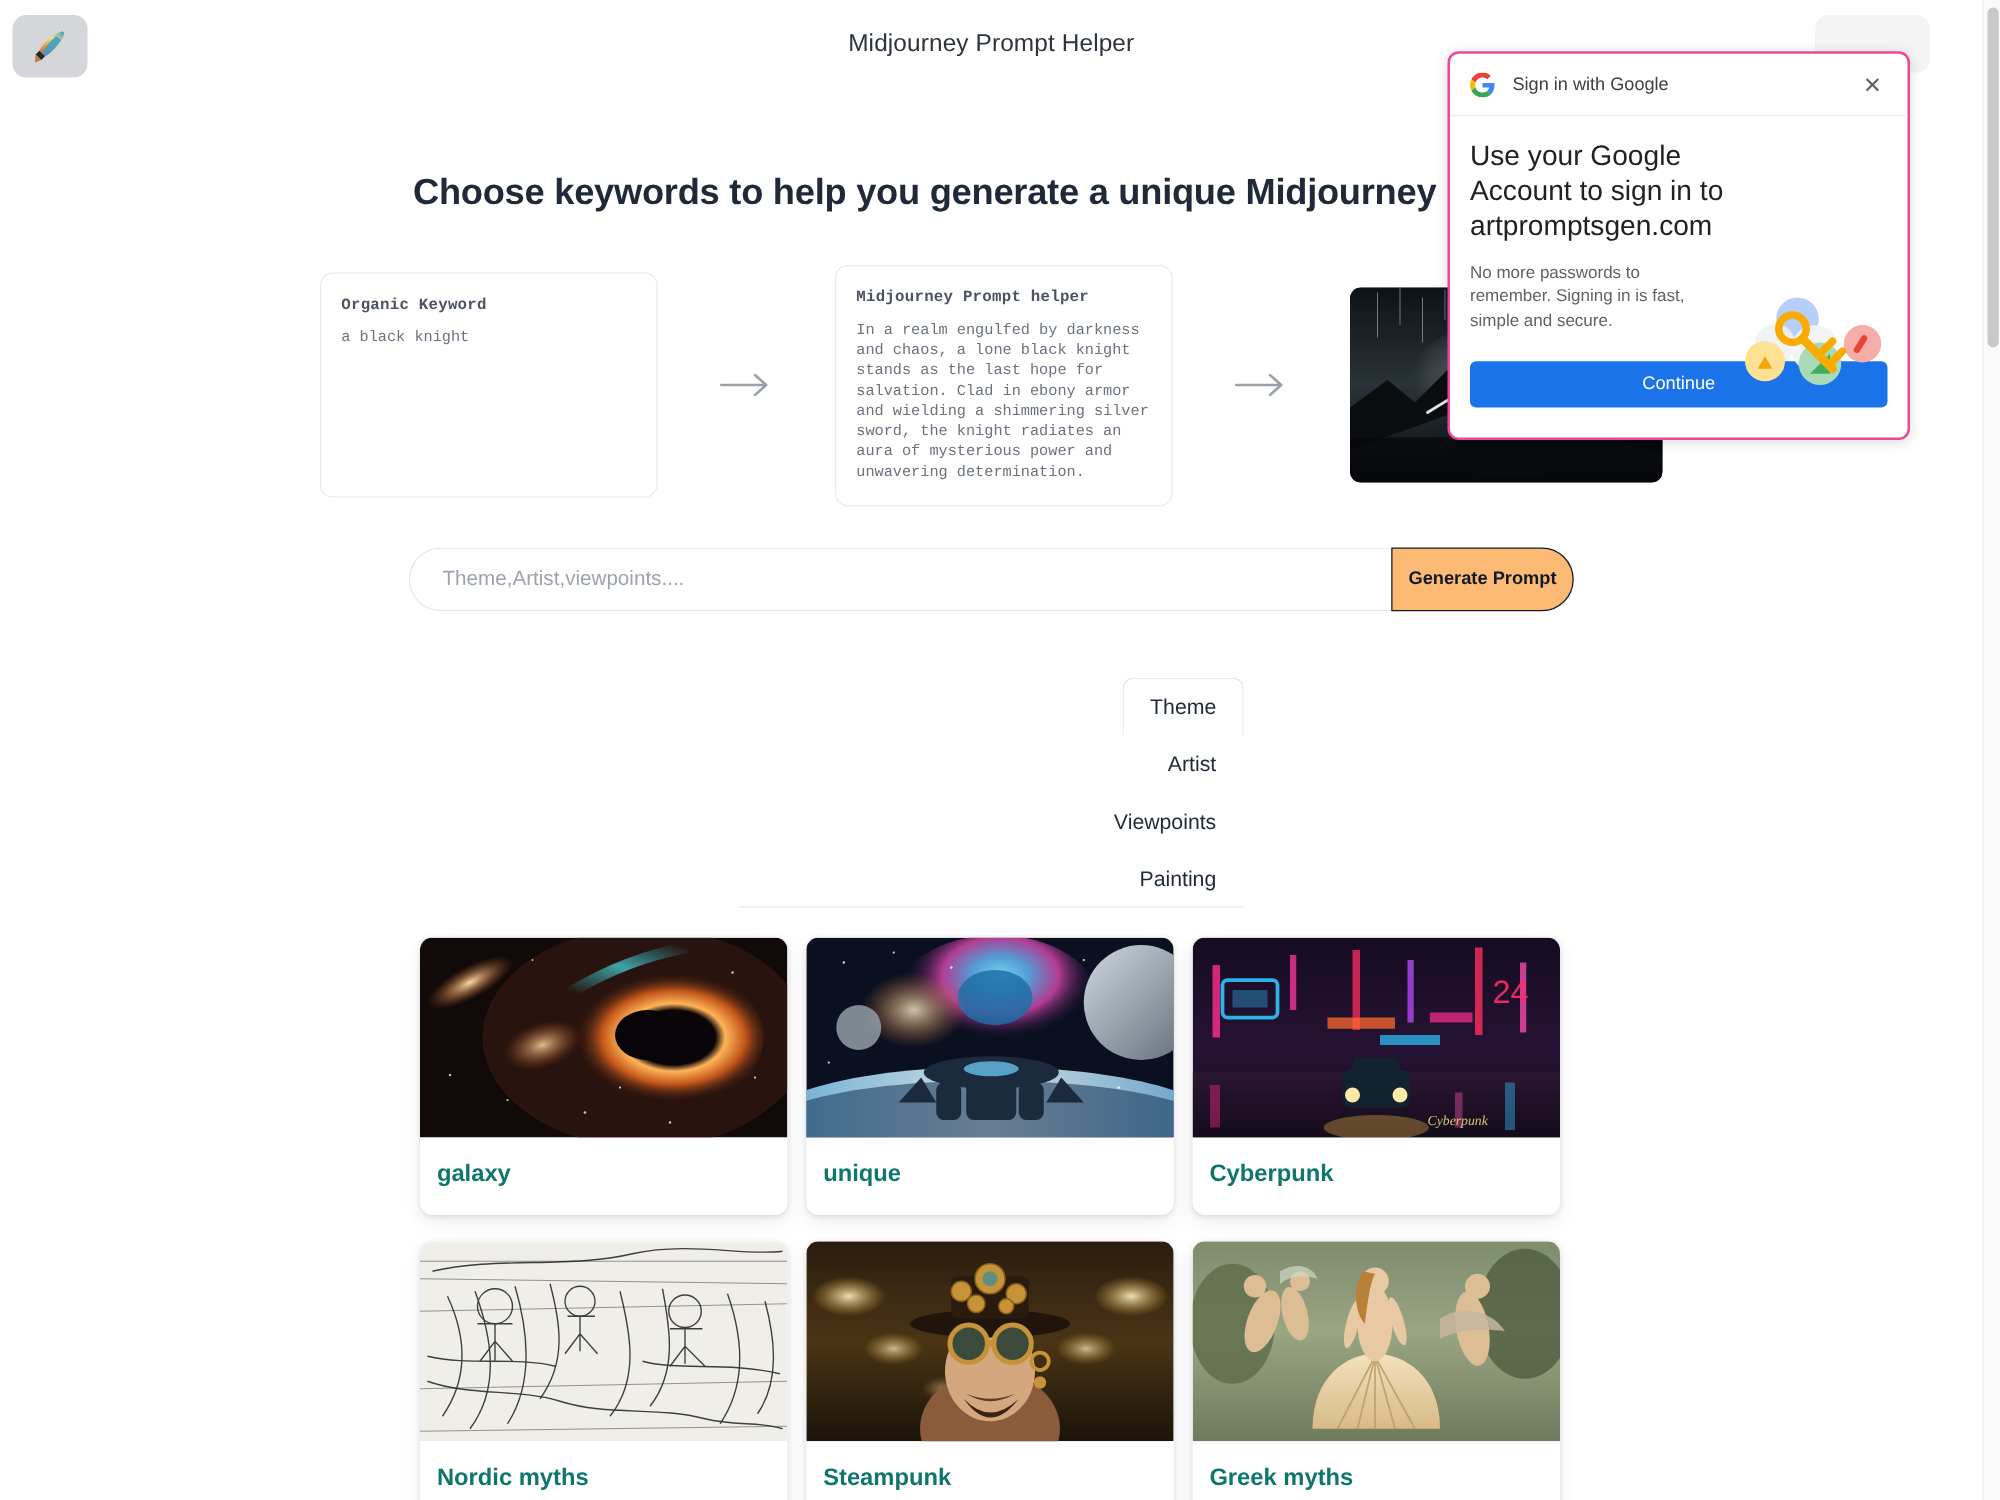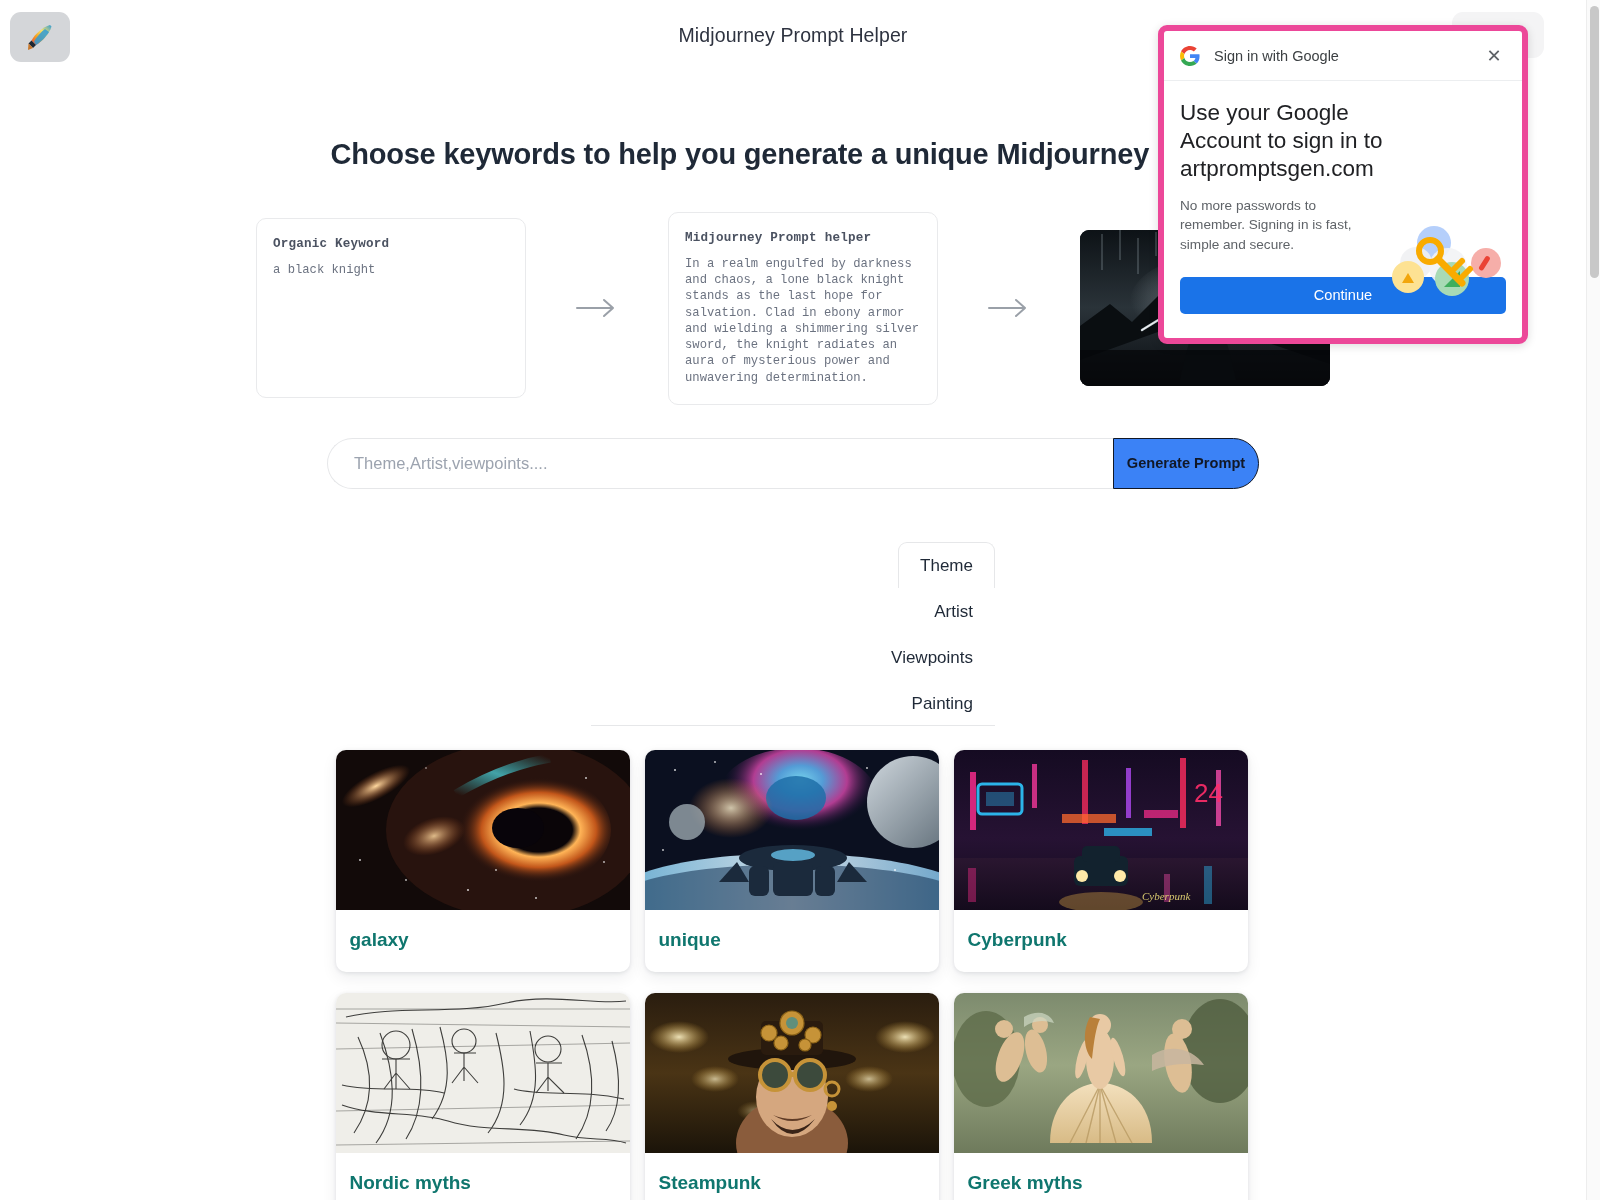--- a/index.html
+++ b/index.html
@@ -110,21 +110,21 @@
     font-size: 16.5px; color: #3c4250;
     background: #fff;
     outline: none;
     font-family: "Liberation Sans", sans-serif;
   }
   .search-input::placeholder { color: #9ca3af; }
   .generate-btn {
     width: 146px;
     border: 1.6px solid #111827;
     border-radius: 0 26px 26px 0;
-    background: #3b82f6;
+    background: #fdba74;
     font-size: 14.6px; font-weight: 700; color: #111827;
     cursor: pointer;
     font-family: "Liberation Sans", sans-serif;
   }
 
   
   .tabs-wrap {
     margin-top: 52px;
     display: flex; justify-content: center;
   }
@@ -166,24 +166,24 @@
   }
   .card-img { width: 100%; height: 160px; display: block; }
   .card-img svg { display: block; width: 100%; height: 100%; }
   .card-label {
     padding: 19px 14px 21px;
     font-size: 19px; font-weight: 700; color: #0f766e;
   }
 
   
   .gpopup {
-    position: absolute; left: 1158px; top: 25px;
+    position: absolute; left: 1158px; top: 41px;
     width: 370px;
     background: #fff;
-    border: 6px solid #ec4899;
+    border: 2px solid #ec4899;
     border-radius: 9px;
     box-shadow: 0 2px 10px rgba(0,0,0,.14);
     overflow: hidden;
     z-index: 50;
   }
   .gpopup-head {
     height: 50px; display: flex; align-items: center;
     padding: 0 16px;
     border-bottom: 1px solid #eceef0;
   }

